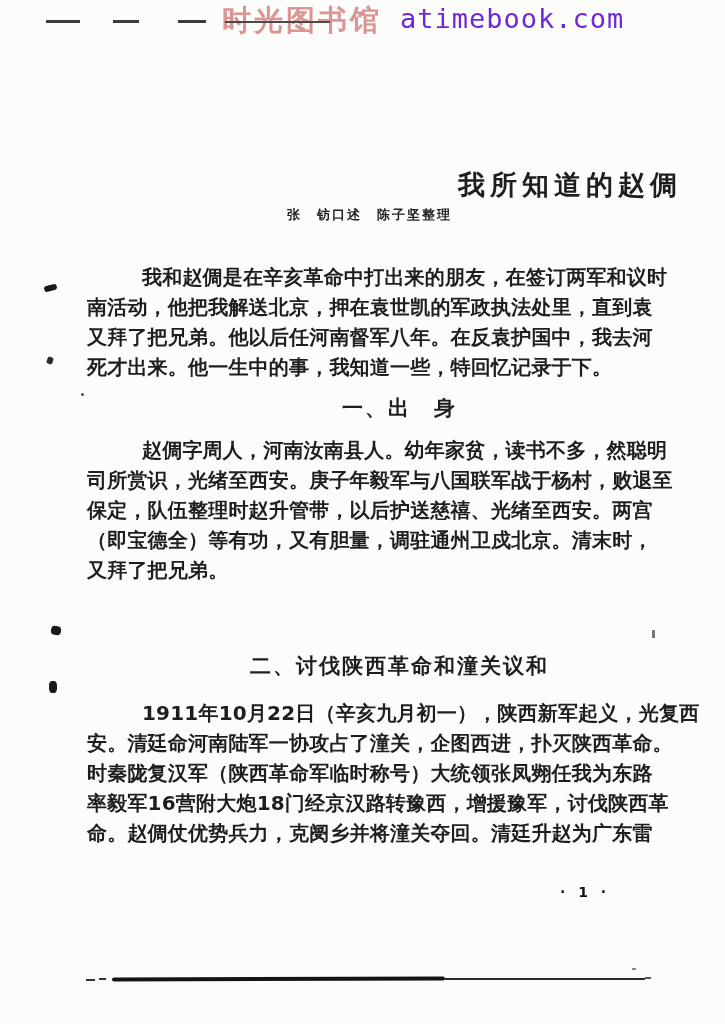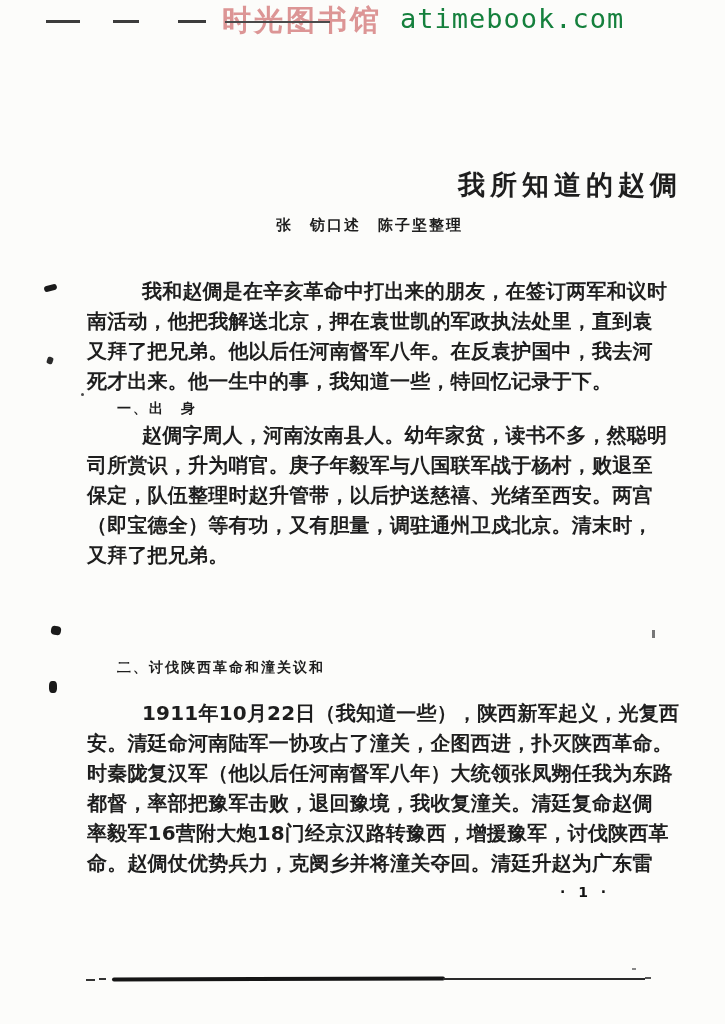--- a/index.html
+++ b/index.html
@@ -16,47 +16,47 @@
   .d2 { left: 113px; width: 26px; }
   .d3 { left: 178px; width: 28px; }
   .wm-cn {
     position: absolute; left: 222px; top: 1px;
     font-size: 29px; letter-spacing: 3px; font-weight: bold;
     color: #dc9595; font-family: "DejaVu Sans", sans-serif;
   }
   .wm-en {
     position: absolute; left: 400px; top: 3px;
     font-size: 27px; letter-spacing: 1px;
-    color: #15803d; font-family: "DejaVu Sans Mono", monospace;
+    color: #6d28d9; font-family: "DejaVu Sans Mono", monospace;
   }
   .wm-strike { position: absolute; left: 225px; top: 21px; width: 105px; height: 2px; background: #4a4a4a; }
   
   .title {
     position: absolute; left: 117px; top: 168px; width: 565px; margin: 0;
     text-align: right; font-size: 27px; font-weight: bold; letter-spacing: 5px;
     line-height: 34px; white-space: nowrap;
   }
   .byline {
-    position: absolute; left: 87px; top: 216px; width: 565px;
-    text-align: center; font-size: 15px; font-weight: bold; letter-spacing: 2px;
+    position: absolute; left: 87px; top: 206px; width: 565px;
+    text-align: center; font-size: 13px; font-weight: bold; letter-spacing: 2px;
   }
   .block { position: absolute; left: 87px; width: 580px; }
   .line {
     height: 30px; line-height: 30px; font-size: 20px;
     font-weight: bold; letter-spacing: 0.2px; white-space: nowrap;
   }
   .indent { padding-left: 55px; }
   .heading {
     position: absolute; left: 117px; width: 565px;
-    font-size: 14px; font-weight: bold;
+    text-align: center; font-size: 21px; font-weight: bold;
     letter-spacing: 2px; line-height: 26px; white-space: nowrap;
   }
-  .pos-intro { top: 276px; }
+  .pos-intro { top: 262px; }
   .pos-h1 { top: 395px; }
-  .pos-s1 { top: 420px; }
+  .pos-s1 { top: 435px; }
   .pos-h2 { top: 655px; font-family: Liberation Mono, monospace; }
   .pos-s2 { top: 698px; }
   .pagenum {
     position: absolute; left: 560px; top: 884px;
     font-size: 14px; font-weight: bold; letter-spacing: 4px; color: #111;
   }
   
   .speck { position: absolute; background: #1a1a1a; }
   .sp1 { left: 44px;  top: 285px; width: 13px; height: 6px;  border-radius: 3px; transform: rotate(-15deg); }
   .sp2 { left: 47px;  top: 357px; width: 6px;  height: 7px;  border-radius: 2px; transform: rotate(20deg); background:#2b2b2b; }
@@ -93,33 +93,32 @@
     <div class="line indent">我和赵倜是在辛亥革命中打出来的朋友，在签订两军和议时</div>
     <div class="line">南活动，他把我解送北京，押在袁世凯的军政执法处里，直到袁</div>
     <div class="line">又拜了把兄弟。他以后任河南督军八年。在反袁护国中，我去河</div>
     <div class="line">死才出来。他一生中的事，我知道一些，特回忆记录于下。</div>
   </div>
 
   <div class="heading pos-h1">一、出　身</div>
 
   <div class="block pos-s1">
     <div class="line indent">赵倜字周人，河南汝南县人。幼年家贫，读书不多，然聪明</div>
-    <div class="line">司所赏识，升为哨官。庚子年毅军与八国联军战于杨村，败退至</div>
+    <div class="line">司所赏识，光绪至西安。庚子年毅军与八国联军战于杨村，败退至</div>
     <div class="line">保定，队伍整理时赵升管带，以后护送慈禧、光绪至西安。两宫</div>
     <div class="line">（即宝德全）等有功，又有胆量，调驻通州卫戍北京。清末时，</div>
     <div class="line">又拜了把兄弟。</div>
   </div>
 
   <div class="heading pos-h2">二、讨伐陕西革命和潼关议和</div>
 
   <div class="block pos-s2">
-    <div class="line indent">1911年10月22日（我知道一些），陕西新军起义，光复西</div>
+    <div class="line indent">1911年10月22日（辛亥九月初一），陕西新军起义，光复西</div>
     <div class="line">安。清廷命河南陆军一协攻占了潼关，企图西进，扑灭陕西革命。</div>
-    <div class="line">时秦陇复汉军（他以后任河南督军八年）大统领张凤翙任我为东路</div>
-    <div class="line">都督，率部把豫军击败，退回豫境，我收复潼关。清廷复命赵倜</div>
+    <div class="line">时秦陇复汉军（陕西革命军临时称号）大统领张凤翙任我为东路</div>
     <div class="line">率毅军16营附大炮18门经京汉路转豫西，增援豫军，讨伐陕西革</div>
     <div class="line">命。赵倜仗优势兵力，克阌乡并将潼关夺回。清廷升赵为广东雷</div>
   </div>
 
   <div class="pagenum">· 1 ·</div>
 
   <div class="speck sp1"></div>
   <div class="speck sp2"></div>
   <div class="speck sp3"></div>
   <div class="speck sp4"></div>

